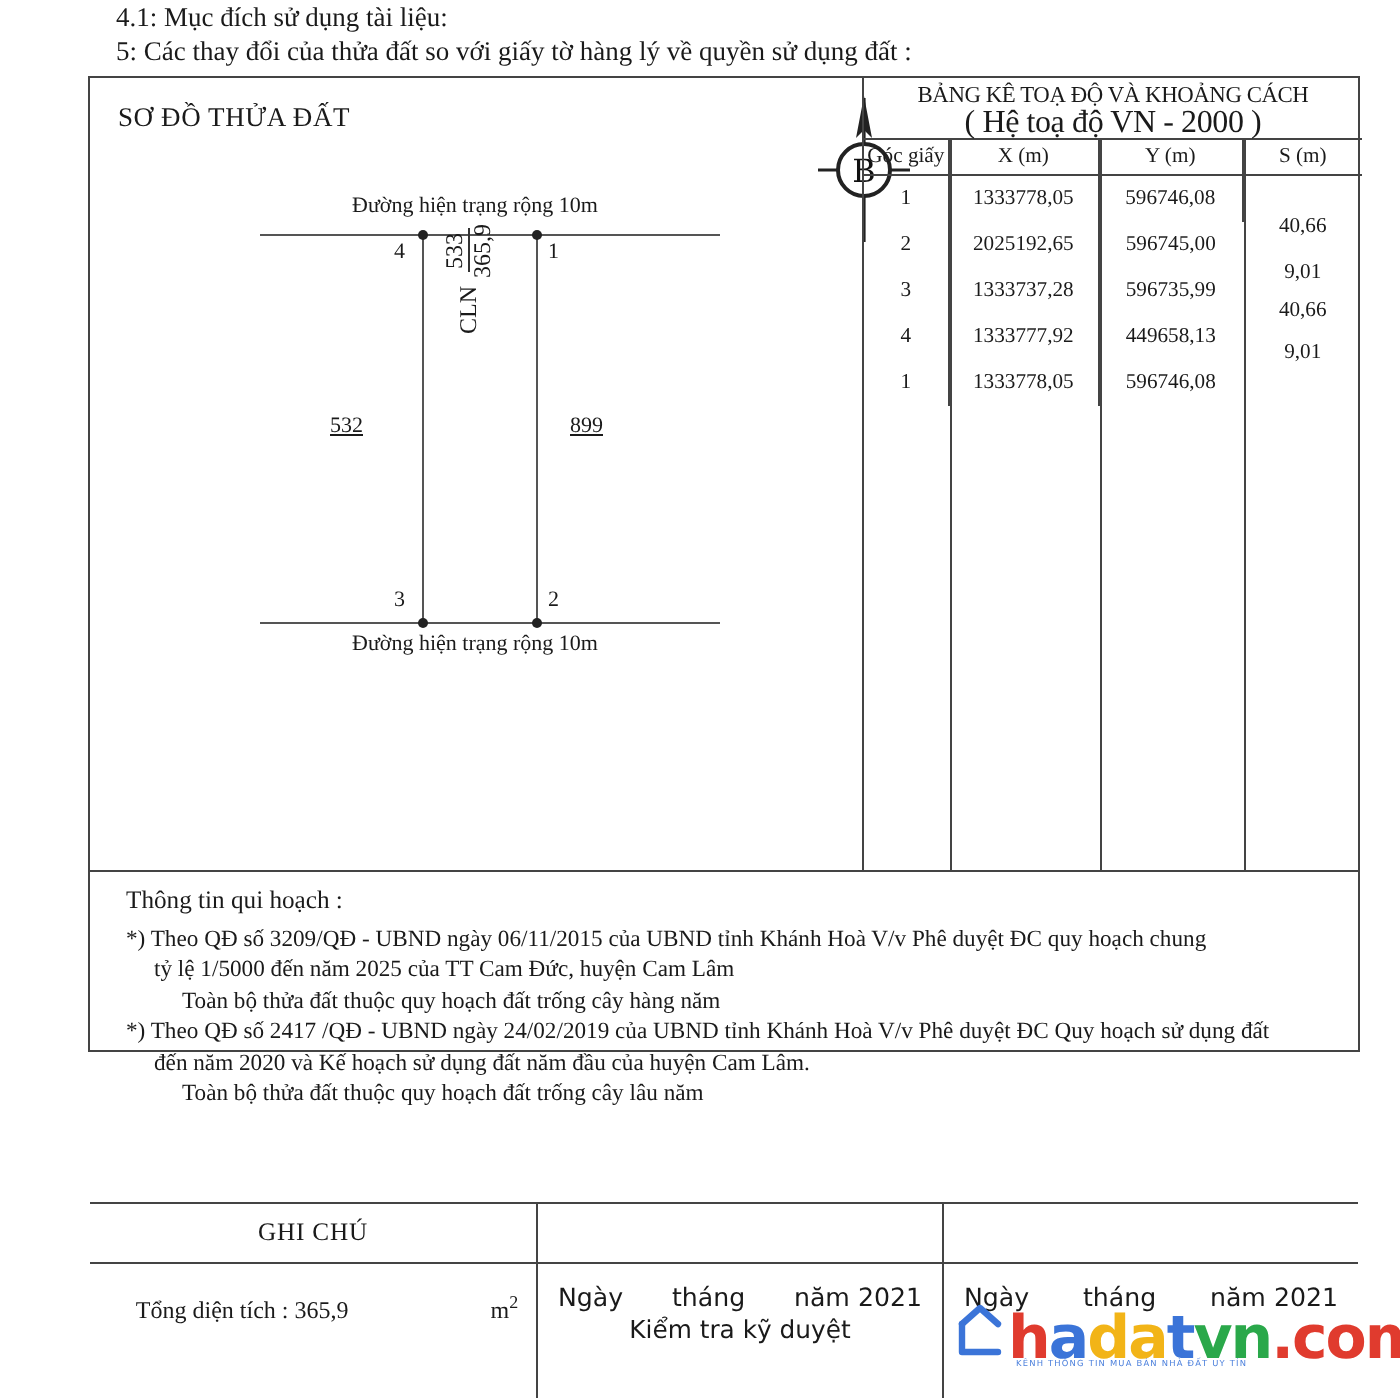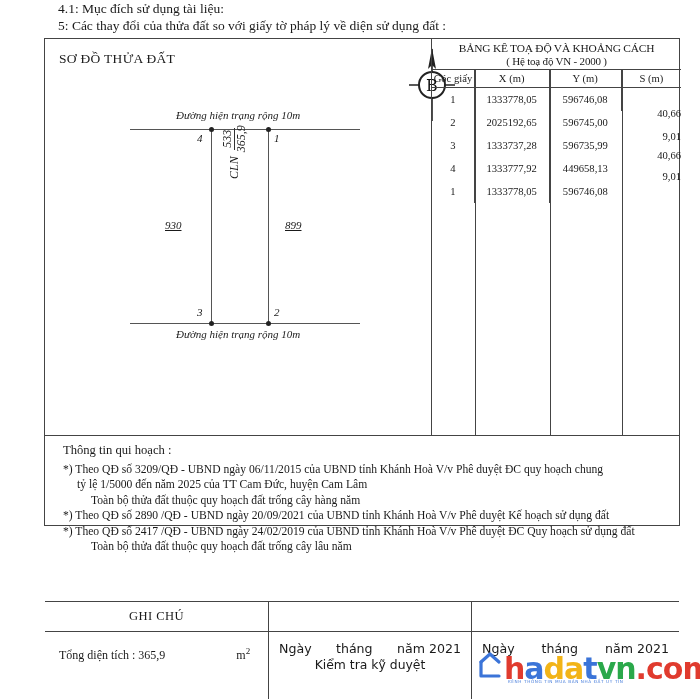--- a/index.html
+++ b/index.html
@@ -81,21 +81,21 @@
   }
   .tbl-title {
     text-align: center;
     font-size: 11.4px;
     line-height: 13px;
     padding: 3px 1px 1px 1px;
     border-bottom: 1.2px solid #444;
     letter-spacing: -0.2px;
     white-space: nowrap;
   }
-  .tbl-title .sub { font-size: 11px; }
+  .tbl-title .sub { font-size: 16px; }
 
   table.coords {
     width: 100%;
     border-collapse: collapse;
     font-size: 10.5px;
   }
   table.coords th, table.coords td {
     border-right: 1.2px solid #444;
     border-bottom: 0;
     text-align: center;
@@ -121,37 +121,37 @@
   }
   .s-stack {
     position: absolute;
     left: 0; right: 0;
     top: 0;
     height: 100%;
   }
   .s-val {
     position: absolute;
     left: 0; right: 0;
-    text-align: right;
+    text-align: center;
     font-size: 10.6px;
   }
   
   .tbl-vrule {
     position: absolute;
     top: 0;
     bottom: 0;
     width: 0;
     border-left: 1.2px solid #444;
   }
 
   
   .parcel-wrap {
     position: absolute;
-    left: 0; top: 12px;
-    width: 386px; height: 396px; font-style: italic;
+    left: 0; top: 0;
+    width: 386px; height: 396px;
   }
   .road-label {
     position: absolute;
     font-size: 11px;
     white-space: nowrap;
   }
   .road-line {
     position: absolute;
     height: 0;
     border-top: 1.4px solid #555;
@@ -217,21 +217,21 @@
   
   .footer {
     position: absolute;
     left: 0;
     top: 562px;
     width: 100%;
     height: 98px;
     border-top: 1.3px solid #444;
     box-sizing: border-box;
   }
-  .f-col-a { position: absolute; left: 0; top: 0; width: 223px; height: 100%; }
+  .f-col-a { position: absolute; left: 0; top: 0; width: 223px; height: 100%; text-align: center; }
   .f-col-b { position: absolute; left: 223px; top: 0; width: 203px; height: 100%;
              border-left: 1.3px solid #444; box-sizing: border-box; }
   .f-col-c { position: absolute; left: 426px; top: 0; right: 0; height: 100%;
              border-left: 1.3px solid #444; box-sizing: border-box; }
   .ghi-chu {
     height: 29px;
     border-bottom: 1.3px solid #444;
     display: flex;
     align-items: center;
     justify-content: center;
@@ -281,21 +281,21 @@
     letter-spacing: .6px;
     color: #4a7fdc;
     white-space: nowrap;
   }
 </style>
 </head>
 <body>
 
 <div class="top-lines">
   <div>4.1: Mục đích sử dụng tài liệu:</div>
-  <div>5: Các thay đổi của thửa đất so với giấy tờ pháp lý về diện sử dụng đất :</div>
+  <div>5: Các thay đổi của thửa đất so với giấy tờ hàng lý về quyền sử dụng đất :</div>
 </div>
 
 <div class="frame">
 
   <div class="upper">
 
     <div class="map-pane">
       <div class="map-title">SƠ ĐỒ THỬA ĐẤT</div>
 
       <div class="parcel-wrap">
@@ -312,21 +312,21 @@
         <div class="corner-dot" style="left:163.5px; top:75.5px;"></div>
         <div class="corner-dot" style="left:220.5px; top:75.5px;"></div>
         <div class="corner-dot" style="left:163.5px; top:269.5px;"></div>
         <div class="corner-dot" style="left:220.5px; top:269.5px;"></div>
 
         <div class="corner-num" style="left:152px; top:81px;">4</div>
         <div class="corner-num" style="left:229px; top:81px;">1</div>
         <div class="corner-num" style="left:152px; top:255px;">3</div>
         <div class="corner-num" style="left:229px; top:255px;">2</div>
 
-        <div class="neigh" style="left:120px; top:168px;">930</div>
+        <div class="neigh" style="left:120px; top:168px;">532</div>
         <div class="neigh" style="left:240px; top:168px;">899</div>
 
         <div class="cln-label">
           <span>CLN</span>
           <span class="frac">
             <span class="num">533</span>
             <span class="den">365,9</span>
           </span>
         </div>
       </div>
@@ -398,22 +398,22 @@
       <div class="tbl-vrule" style="left:117.5px; top:31px;"></div>
       <div class="tbl-vrule" style="left:190px; top:31px;"></div>
     </div>
   </div>
 
   <div class="plan">
     <div class="p-head">Thông tin qui hoạch :</div>
     <p>*) Theo QĐ số 3209/QĐ - UBND ngày 06/11/2015 của UBND tỉnh Khánh Hoà V/v Phê duyệt ĐC quy hoạch chung</p>
     <p class="ind1">tỷ lệ 1/5000 đến năm 2025 của TT Cam Đức, huyện Cam Lâm</p>
     <p class="ind2">Toàn bộ thửa đất thuộc quy hoạch đất trống cây hàng năm</p>
-    <p>*) Theo QĐ số 2890 /QĐ - UBND ngày 20/09/2021 của UBND tỉnh Khánh Hoà V/v Phê duyệt Kế hoạch sử dụng đất</p>
     <p>*) Theo QĐ số 2417 /QĐ - UBND ngày 24/02/2019 của UBND tỉnh Khánh Hoà V/v Phê duyệt ĐC Quy hoạch sử dụng đất</p>
+    <p class="ind1">đến năm 2020 và Kế hoạch sử dụng đất năm đầu của huyện Cam Lâm.</p>
     <p class="ind2">Toàn bộ thửa đất thuộc quy hoạch đất trống cây lâu năm</p>
   </div>
 
   <div class="footer">
     <div class="f-col-a">
       <div class="ghi-chu">GHI CHÚ</div>
       <div class="tong">
         <span>Tổng diện tích : 365,9</span>
         <span class="unit"><span>m</span><span class="sup">2</span></span>
       </div>

